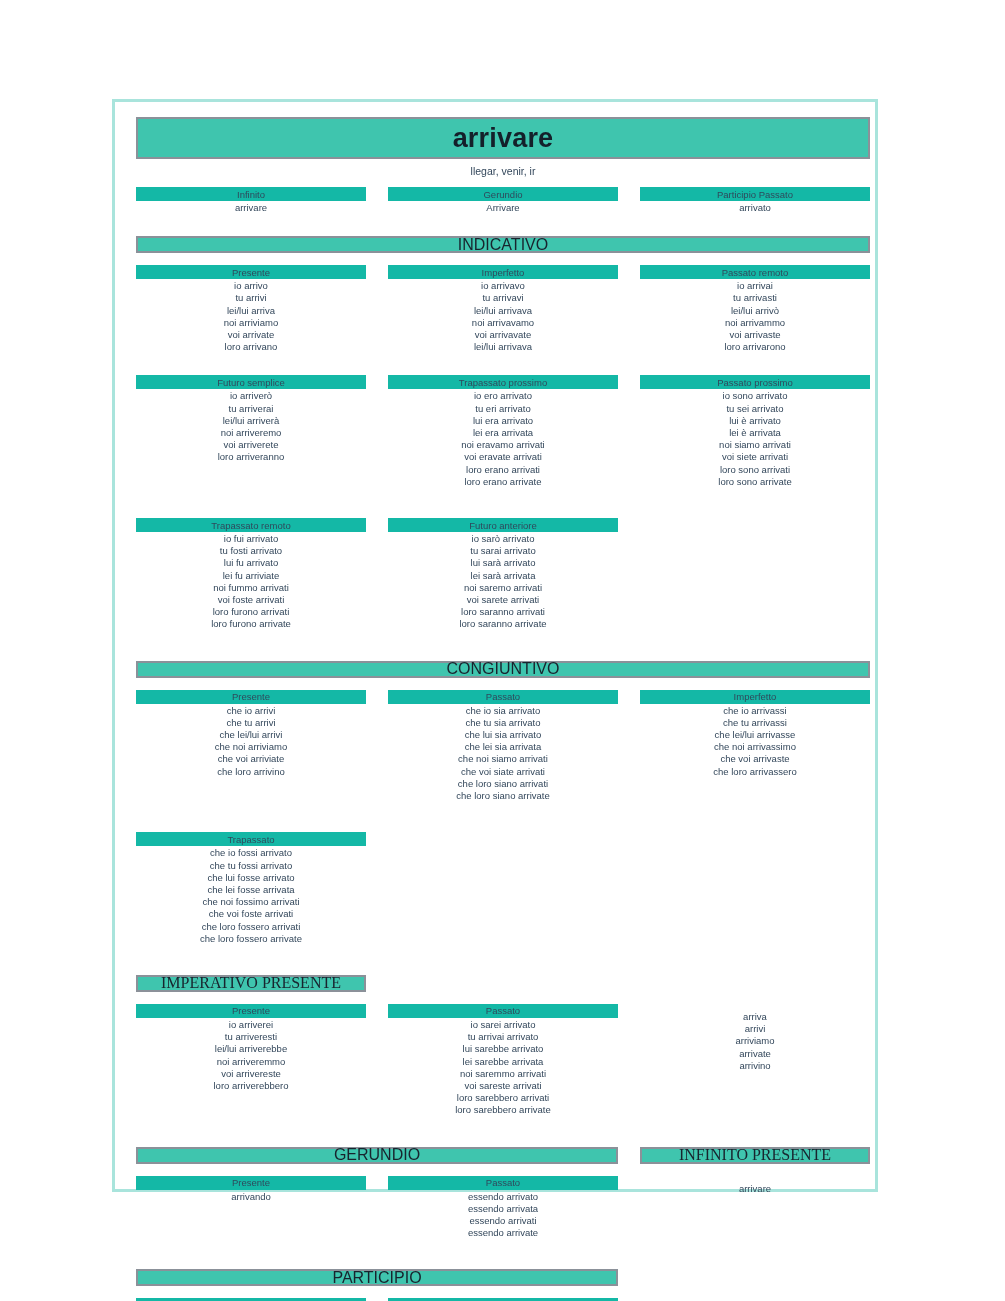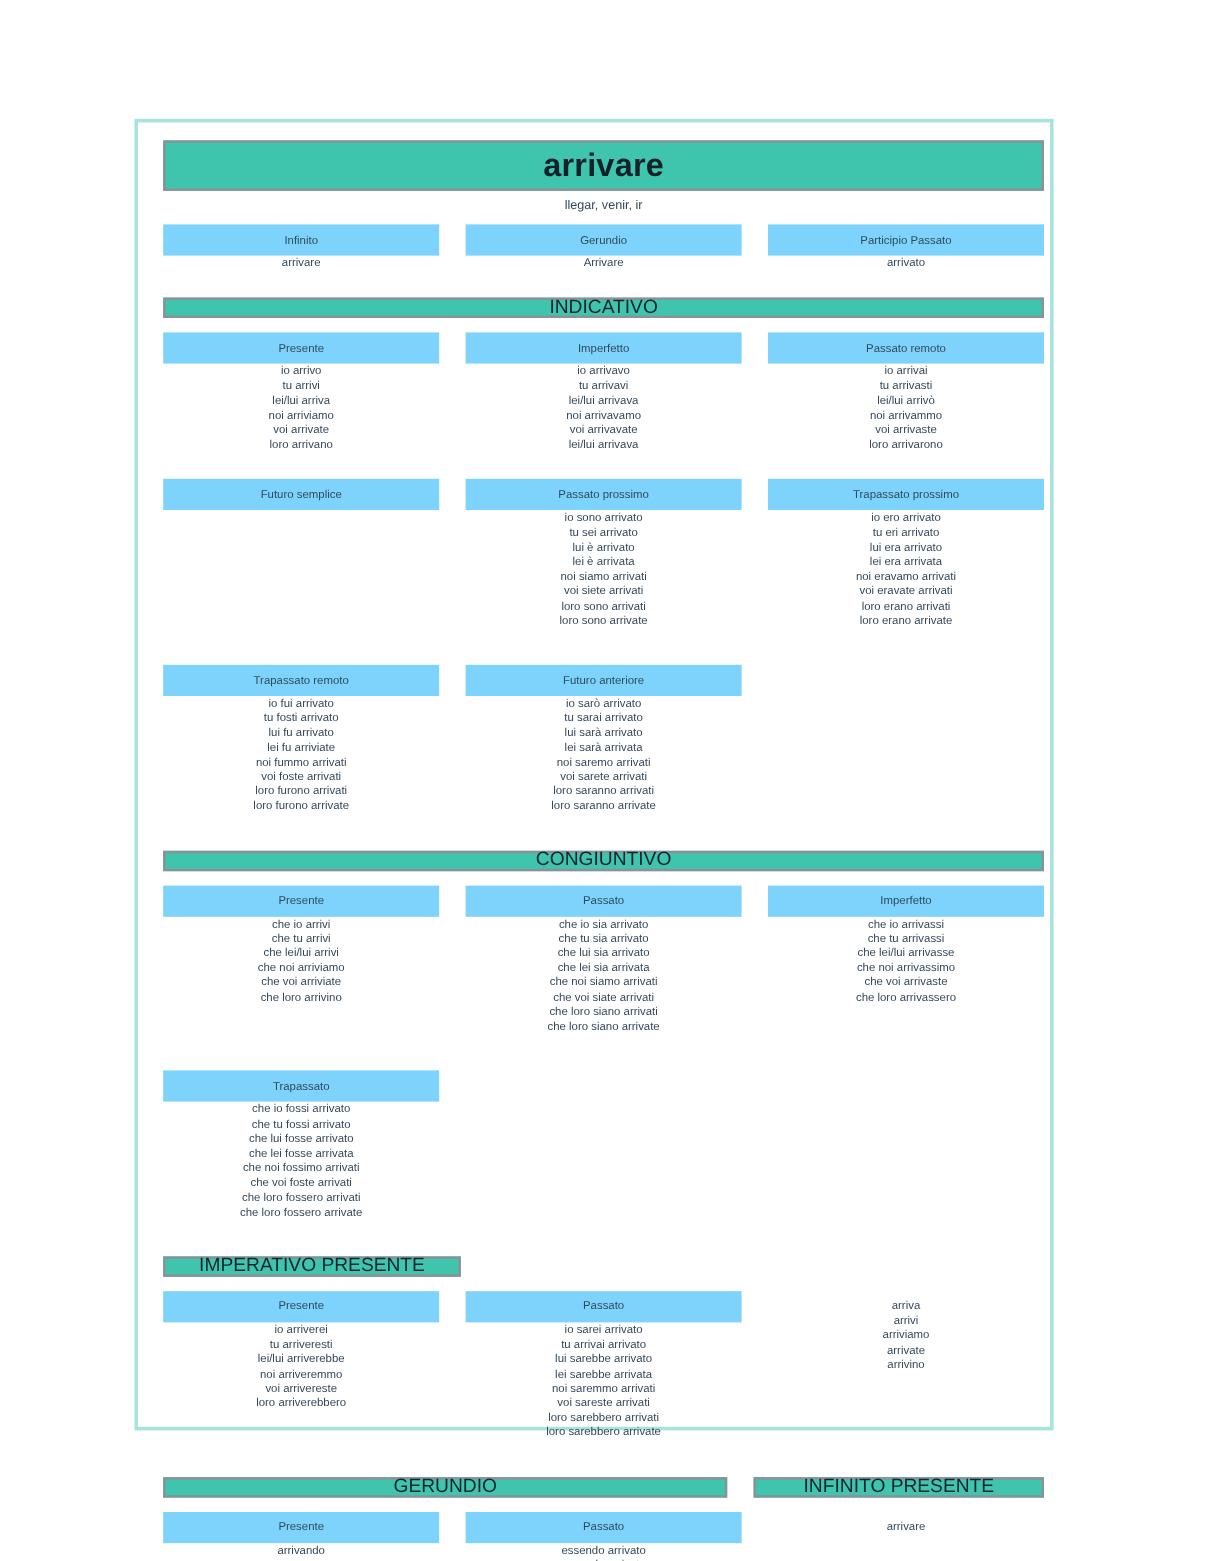--- a/index.html
+++ b/index.html
@@ -81,26 +81,26 @@
     justify-content: center;
     font-size: 16px;
     color: #18242e;
   }
   .section-row {
     display: flex;
     gap: 22px;
   }
   .section-bar.full { width: 734px; }
   .section-bar.w2   { width: 482px; }
-  .section-bar.w1   { width: 248px; }
+  .section-bar.w1   { width: 230px; font-family: Liberation Serif, serif; }
 
   
   .tense-label {
-    background: #7dd3fc;
-    height: 26px;
+    background: #14b8a6;
+    height: 14px;
     display: flex;
     align-items: center;
     justify-content: center;
     font-size: 9.5px;
     color: #2f4a5c;
     white-space: nowrap;
   }
   .forms {
     margin-top: 1px;
     text-align: center;
@@ -190,47 +190,55 @@
             <div class="form-line">loro arrivarono</div>
           </div>
       </div>
     </div>
 
     <div class="block-gap-md"></div>
 
     <div class="row3">
       <div class="col">
         <div class="tense-label">Futuro semplice</div>
+        <div class="forms">
+            <div class="form-line">io arriverò</div>
+            <div class="form-line">tu arriverai</div>
+            <div class="form-line">lei/lui arriverà</div>
+            <div class="form-line">noi arriveremo</div>
+            <div class="form-line">voi arriverete</div>
+            <div class="form-line">loro arriveranno</div>
+          </div>
+      </div>
+      <div class="col">
+        <div class="tense-label">Trapassato prossimo</div>
+        <div class="forms">
+            <div class="form-line">io ero arrivato</div>
+            <div class="form-line">tu eri arrivato</div>
+            <div class="form-line">lui era arrivato</div>
+            <div class="form-line">lei era arrivata</div>
+            <div class="form-line">noi eravamo arrivati</div>
+            <div class="form-line">voi eravate arrivati</div>
+            <div class="form-line">loro erano arrivati</div>
+            <div class="form-line">loro erano arrivate</div>
+          </div>
       </div>
       <div class="col">
         <div class="tense-label">Passato prossimo</div>
         <div class="forms">
             <div class="form-line">io sono arrivato</div>
             <div class="form-line">tu sei arrivato</div>
             <div class="form-line">lui è arrivato</div>
             <div class="form-line">lei è arrivata</div>
             <div class="form-line">noi siamo arrivati</div>
             <div class="form-line">voi siete arrivati</div>
             <div class="form-line">loro sono arrivati</div>
             <div class="form-line">loro sono arrivate</div>
           </div>
       </div>
-      <div class="col">
-        <div class="tense-label">Trapassato prossimo</div>
-        <div class="forms">
-            <div class="form-line">io ero arrivato</div>
-            <div class="form-line">tu eri arrivato</div>
-            <div class="form-line">lui era arrivato</div>
-            <div class="form-line">lei era arrivata</div>
-            <div class="form-line">noi eravamo arrivati</div>
-            <div class="form-line">voi eravate arrivati</div>
-            <div class="form-line">loro erano arrivati</div>
-            <div class="form-line">loro erano arrivate</div>
-          </div>
-      </div>
     </div>
 
     <div class="block-gap-lg"></div>
 
     <div class="row3">
       <div class="col">
         <div class="tense-label">Trapassato remoto</div>
         <div class="forms">
             <div class="form-line">io fui arrivato</div>
             <div class="form-line">tu fosti arrivato</div>

